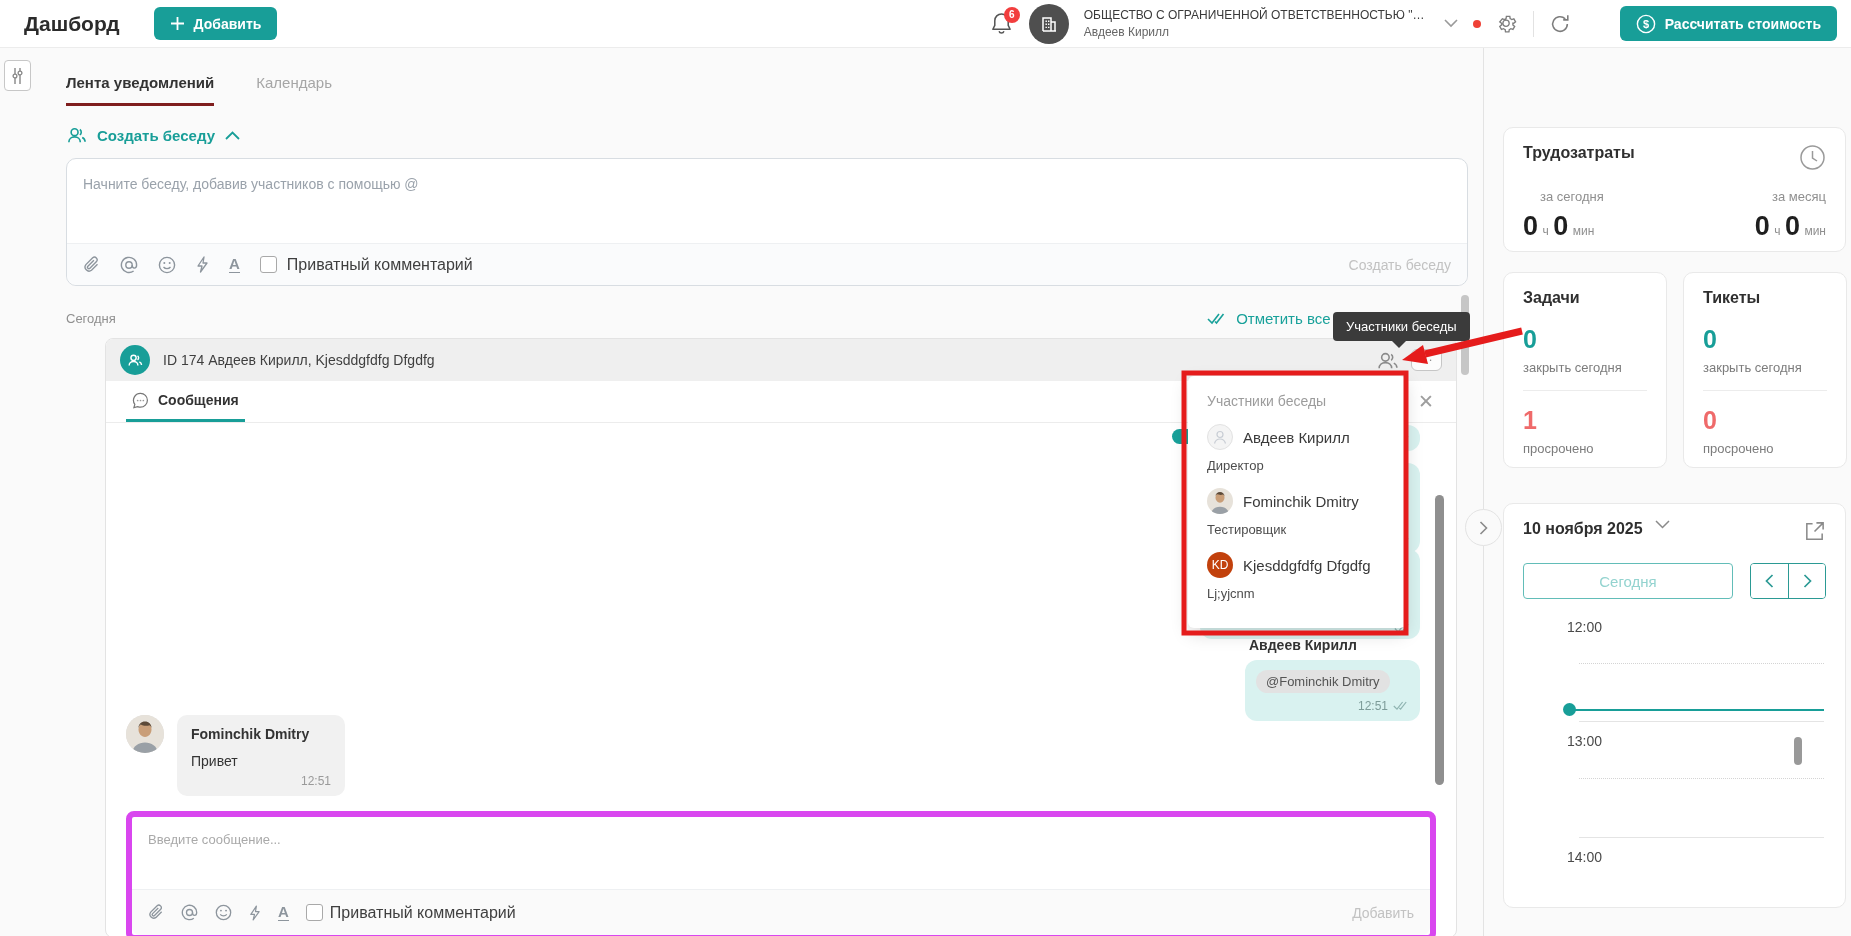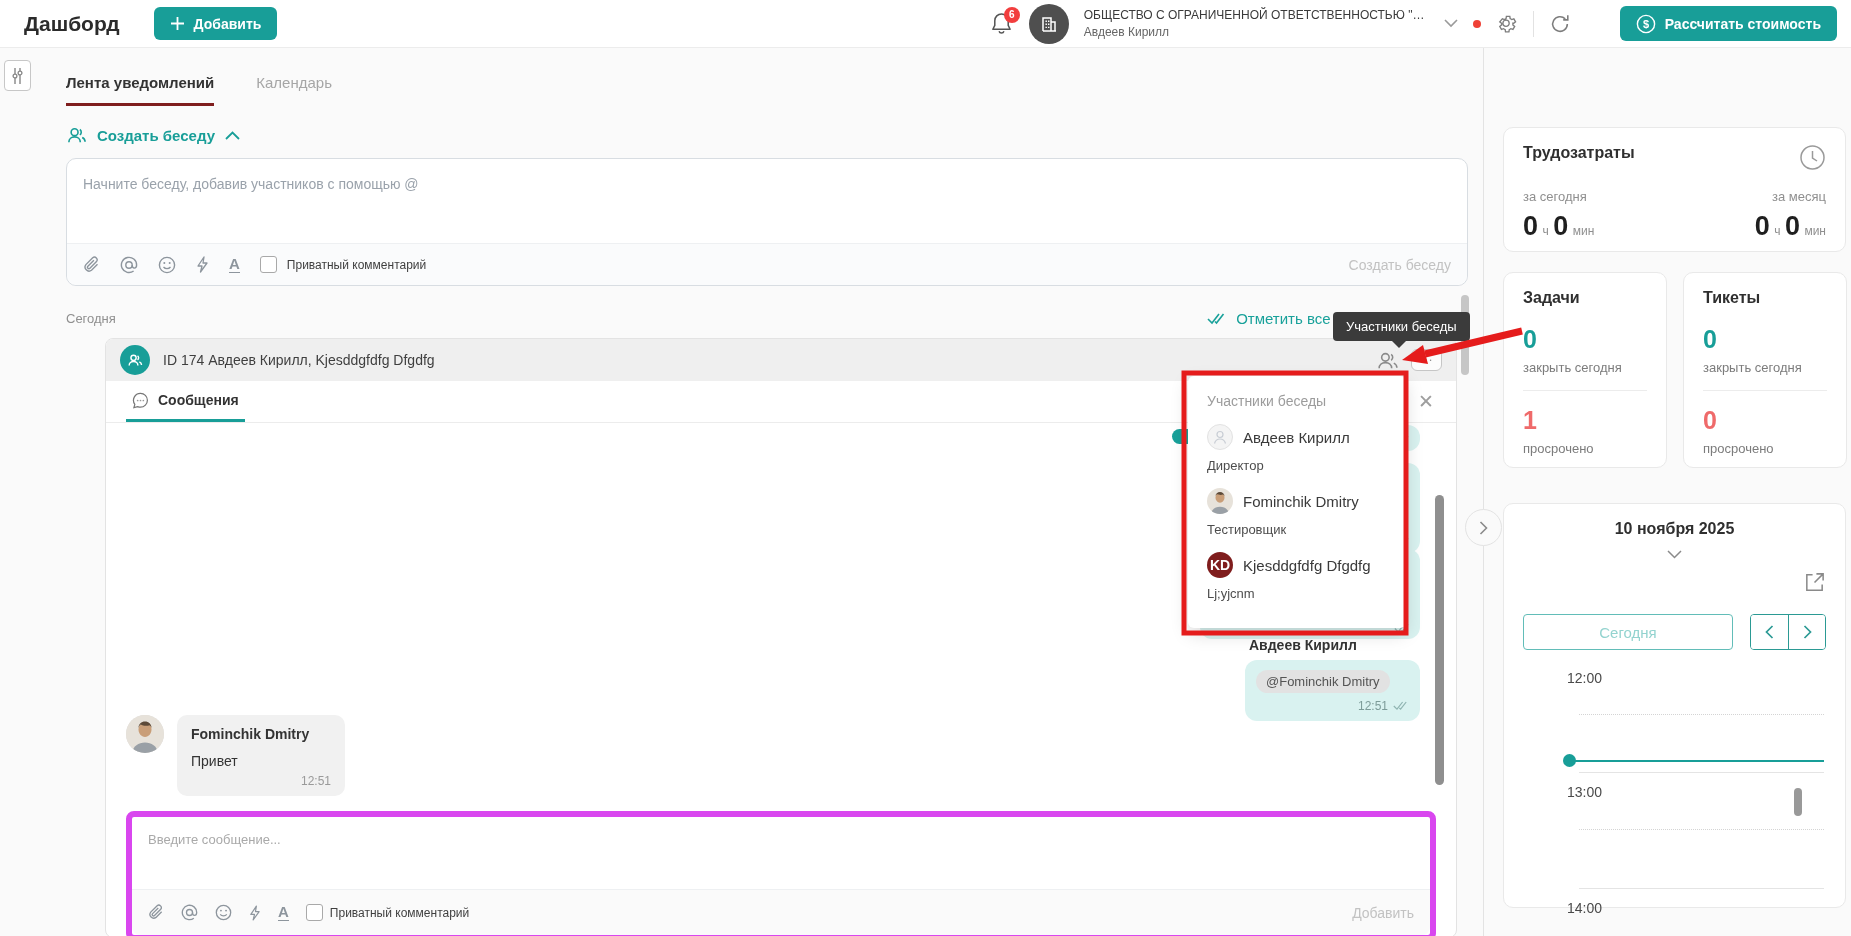--- a/index.html
+++ b/index.html
@@ -47,21 +47,21 @@
   .create-head { margin:20px 0 0 26px; display:flex; align-items:center; gap:10px; color:#189e98; cursor:pointer; }
   .create-head span { font-size:15px; font-weight:bold; }
 
   .composer { margin:14px 15px 0 26px; background:#fff; border:1px solid #d8dde2; border-radius:10px; }
   .composer .ta { height:84px; padding:17px 16px; font-size:14px; color:#9aa2ab; }
   .composer .bar { display:flex; align-items:center; gap:20px; height:42px; padding:0 16px;
                    background:#fafbfc; border-top:1px solid #eef0f2; border-radius:0 0 10px 10px; }
   .tool { color:#8d959d; display:flex; align-items:center; cursor:pointer; }
   .a-under { font-size:15px; color:#8d959d; border-bottom:1.5px solid #8d959d; line-height:1.05; font-weight:bold; }
   .chk { width:17px; height:17px; border:1px solid #a9a9a9; border-radius:3px; background:#fff; cursor:pointer; }
-  .chk-lbl { font-size:12px; color:#3f3f3f; margin-left:-10px; }
+  .chk-lbl { font-size:16px; color:#3f3f3f; margin-left:-10px; }
   .submit-ghost { margin-left:auto; font-size:14px; color:#c2c2c2; cursor:pointer; }
 
   .feed-row { margin:24px 28px 0 26px; display:flex; align-items:center; justify-content:space-between; }
   .feed-date { font-size:13px; color:#8f8f8f; }
   .mark-all { display:flex; align-items:center; gap:9px; color:#18a19a; font-size:15px; cursor:pointer; }
 
   
   .chat-card { position:absolute; left:65px; top:290px; width:1352px; height:600px; background:#fff;
                border:1px solid #e3e3e3; border-radius:8px; overflow:hidden; }
   .chat-hdr { height:42px; background:#efefef; display:flex; align-items:center; gap:13px; padding:0 14px; }
@@ -112,34 +112,34 @@
   .rpanel { position:absolute; left:1483px; top:48px; width:368px; bottom:0; background:#fafafa;
             border-left:1px solid #e3e3e3; }
   .handle { position:absolute; left:-19px; top:461px; width:37px; height:37px; border-radius:50%;
             background:#fafafa; border:1px solid #e3e3e3; display:flex; align-items:center;
             justify-content:center; color:#8a8a8a; font-size:15px; cursor:pointer; z-index:2; }
   .card { position:absolute; background:#fff; border:1px solid #e9e9e9; border-radius:10px; padding:16px 19px; }
   .card-title { font-size:16px; font-weight:bold; color:#2f2f2f; }
   .work-card { left:19px; top:79px; width:343px; height:125px; }
   .work-head { display:flex; justify-content:space-between; align-items:flex-start; }
   .work-vals { display:flex; justify-content:space-between; margin-top:18px; }
-  .wv-lbl { font-size:13px; color:#8f8f8f; margin-bottom:7px; }
+  .wv-lbl { font-size:13px; color:#8f8f8f; margin-bottom:7px;margin-left:17px; }
   .wv-num { font-size:27px; font-weight:bold; color:#1f1f1f; }
   .wv-unit { font-size:12px; color:#8f8f8f; }
   .work-vals .right { text-align:right; }
 
   .task-card { top:224px; width:164px; height:196px; }
   .t1 { left:19px; } .t2 { left:199px; }
   .big-teal { font-size:25px; font-weight:bold; color:#189e98; margin-top:18px; }
   .big-red  { font-size:25px; font-weight:bold; color:#ef6a6a; }
   .sm-lbl { font-size:13px; color:#7c7c7c; margin-top:6px; }
   .t-div { border-top:1px solid #ececec; margin:15px 0; }
 
   .cal-card { left:19px; top:455px; width:343px; height:405px; }
-  .cal-head { display:flex; align-items:center; gap:12px;flex-direction:column; }
+  .cal-head { display:flex; align-items:flex-start; gap:12px; }
   .cal-date { font-size:16px; font-weight:bold; color:#2f2f2f; }
   .cal-ext { margin-left:auto; }
   .cal-controls { display:flex; gap:17px; margin-top:20px; }
   .today-btn { flex:1; height:36px; border:1px solid #62bdb8; border-radius:4px; background:#fff;
                color:#93d3cf; font-size:15px; display:flex; align-items:center; justify-content:center; cursor:pointer; }
   .nav-group { display:flex; border:1px solid #2b9a94; border-radius:4px; overflow:hidden; }
   .nav-btn { width:37px; height:34px; display:flex; align-items:center; justify-content:center;
              background:#fff; cursor:pointer; }
   .nav-btn + .nav-btn { border-left:1px solid #2b9a94; }
   .timeline { position:relative; margin-top:14px; height:276px; overflow:hidden; }
@@ -157,21 +157,21 @@
                     border-left:8px solid transparent; border-right:8px solid transparent;
                     border-top:8px solid #3b3b3b; }
   .popup { position:absolute; left:1188px; top:376px; width:218px; height:252px; background:#fff;
            border-radius:6px; box-shadow:0 6px 18px rgba(0,0,0,.15); padding:17px 19px; z-index:5; }
   .popup-title { font-size:14px; color:#9c9c9c; }
   .p-item { margin-top:15px; }
   .p-head { display:flex; align-items:center; gap:10px; }
   .p-ava { width:26px; height:26px; border-radius:50%; flex:none; display:flex; align-items:center;
            justify-content:center; overflow:hidden; }
   .p-ava.sketch { background:#f4f4f4; border:1px solid #e2e2e2; }
-  .p-ava.initials { background:#7f1d1d; color:#fff; font-size:14px; font-weight:bold; }
+  .p-ava.initials { background:#c2410c; color:#fff; font-size:12px; font-weight:normal; }
   .p-name { font-size:15px; color:#3a3a3a; white-space:nowrap; }
   .p-role { font-size:13px; color:#4d4d4d; margin-top:8px; }
 
   .anno { position:absolute; left:0; top:0; z-index:10; pointer-events:none; }
 </style>
 </head>
 <body>
 
 <div class="hdr">
   <div class="hdr-title">Дашборд</div>

